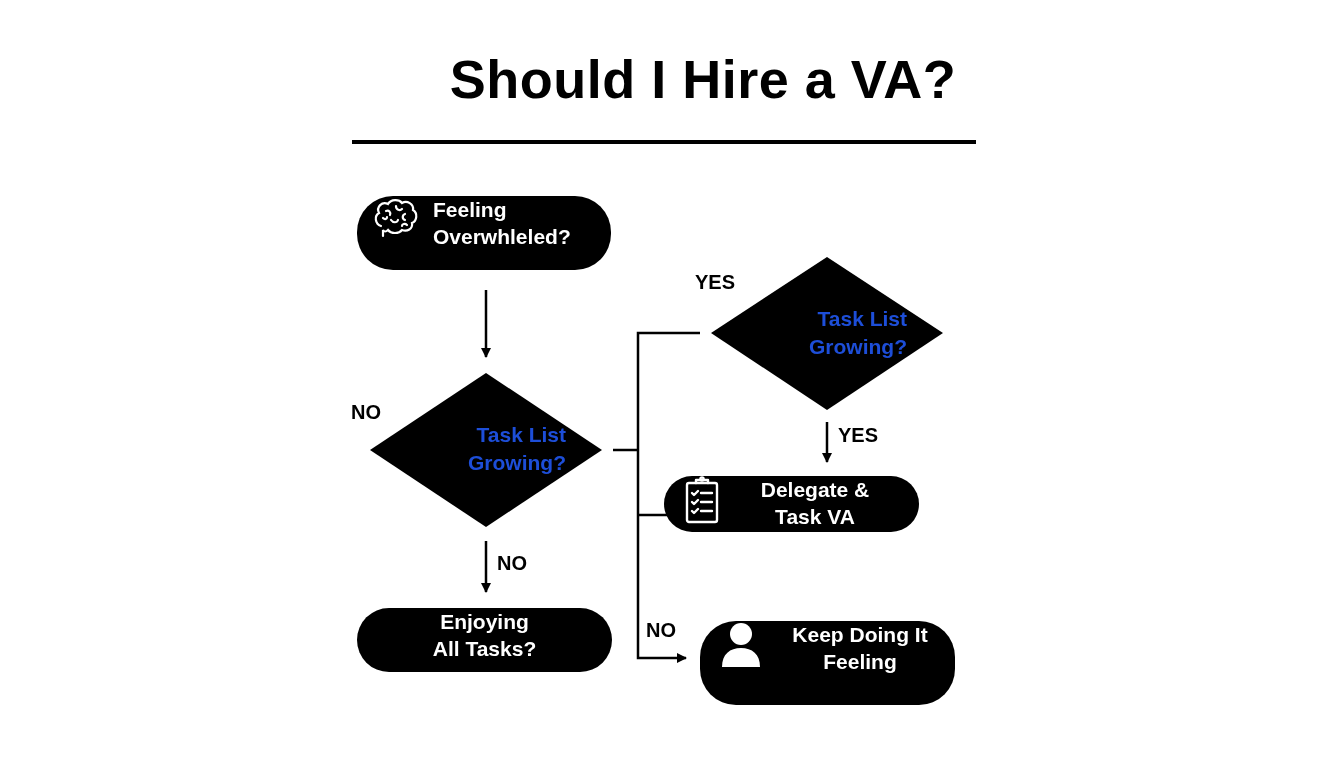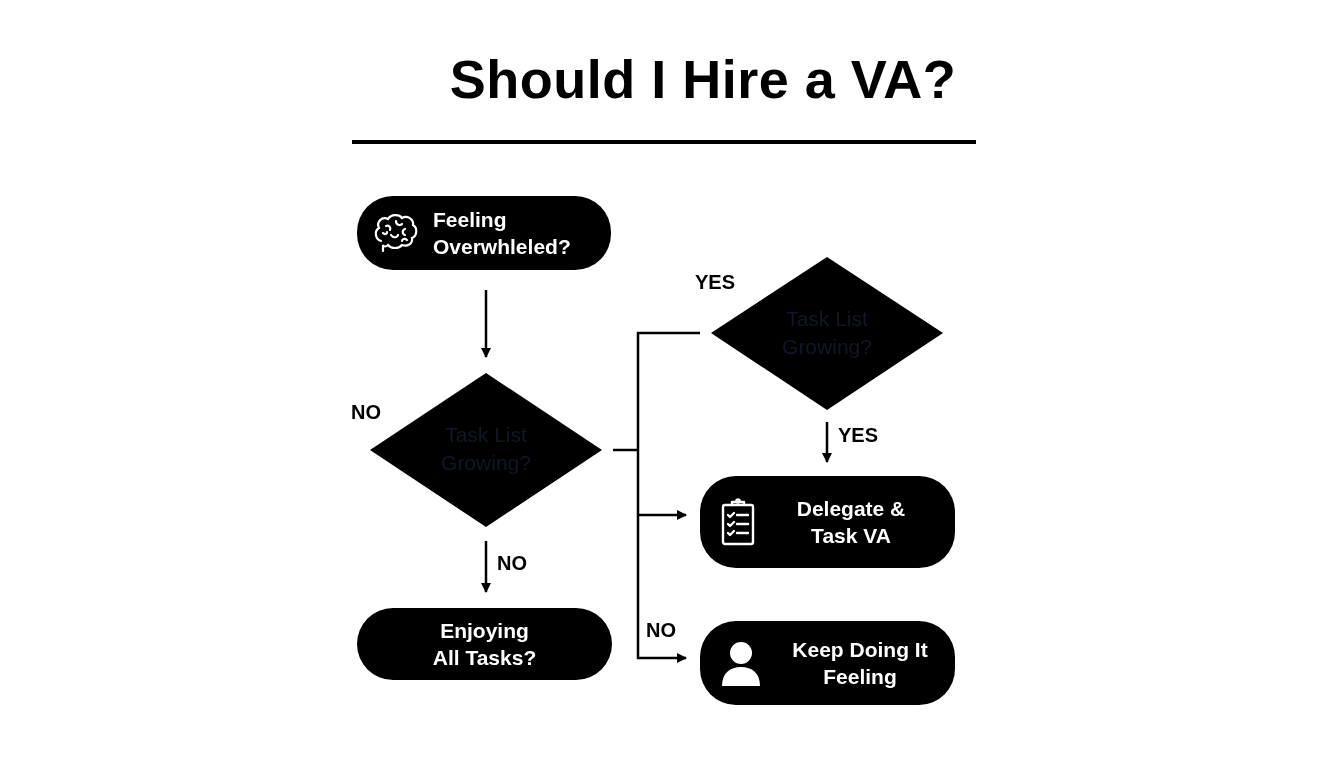--- a/index.html
+++ b/index.html
@@ -3,24 +3,24 @@
   <meta charset="utf-8">
   <style>
     html, body { margin:0; padding:0; background:#ffffff; }
     body { width:1344px; height:768px; position:relative; overflow:hidden;
       font-family:"Liberation Sans", "DejaVu Sans", sans-serif; color:#000; }
     .title { position:absolute; left:0; width:1330px; top:48px; text-align:center;
       font-size:54px; font-weight:bold; letter-spacing:0.5px;margin-left:38px; }
     .rule { position:absolute; left:352px; top:140px; width:624px; height:4px; background:#000; }
     svg.lines { position:absolute; left:0; top:0; }
     .pill { position:absolute; background:#000; color:#fff; border-radius:36px;
-      display:flex; align-items:center; box-sizing:border-box; }
+      display:flex; align-items:flex-start; box-sizing:border-box; }
     .pill .txt { font-weight:bold; font-size:21px; line-height:27px; text-align:center; }
-    .diamond-text { position:absolute; color:#0f172a; font-weight:normal; font-size:21px;
-      line-height:28px; text-align:center; }
+    .diamond-text { position:absolute; color:#1d4ed8; font-weight:bold; font-size:21px;
+      line-height:28px; text-align:right; }
     .lbl { position:absolute; font-weight:bold; font-size:20px; }
     .icon { display:inline-block; }
   </style>
 </head>
 <body>
 
 <div class="title">Should I Hire a VA?</div>
 <div class="rule"></div>
 
 <svg class="lines" width="1344" height="768">
@@ -67,41 +67,41 @@
 <div class="diamond-text" style="left:406px; top:421px; width:160px;">
   <div>Task List</div>
   <div>Growing?</div>
 </div>
 
 <div class="diamond-text" style="left:747px; top:305px; width:160px;">
   <div>Task List</div>
   <div>Growing?</div>
 </div>
 
-<div class="pill" style="left:700px; top:476px; width:255px; height:92px; padding-left:20px;">
+<div class="pill" style="left:664px; top:476px; width:255px; height:56px; padding-left:20px;">
   <span class="icon" style="width:36px;height:48px;margin-right:20px;">
     <svg width="36" height="48" viewBox="0 0 36 48" fill="none" stroke="#fff" stroke-width="2.4" stroke-linecap="round" stroke-linejoin="round">
       <rect x="3" y="7" width="30" height="39" rx="2"></rect>
       <path d="M12 7 L12 4 L24 4 L24 7"></path>
       <circle cx="18" cy="3" r="1.6"></circle>
       <path d="M8 17 L10 19 L14 15"></path>
         <line x1="17" y1="17" x2="28" y2="17"></line>
       <path d="M8 26 L10 28 L14 24"></path>
         <line x1="17" y1="26" x2="28" y2="26"></line>
       <path d="M8 35 L10 37 L14 33"></path>
         <line x1="17" y1="35" x2="28" y2="35"></line>
     </svg>
   </span>
   <span class="txt" style="width:150px;">
     <span style="display:block">Delegate &amp;</span>
     <span style="display:block">Task VA</span>
   </span>
 </div>
 
-<div class="pill" style="left:357px; top:608px; width:255px; height:72px; justify-content:center;">
+<div class="pill" style="left:357px; top:608px; width:255px; height:64px; justify-content:center;">
   <span class="txt">
     <span style="display:block">Enjoying</span>
     <span style="display:block">All Tasks?</span>
   </span>
 </div>
 
 <div class="pill" style="left:700px; top:621px; width:255px; height:84px; padding-left:20px;">
   <span class="icon" style="width:42px;height:46px;margin-right:18px;">
     <svg width="42" height="46" viewBox="0 0 42 46">
       <circle cx="21" cy="13" r="11" fill="#fff"></circle>

